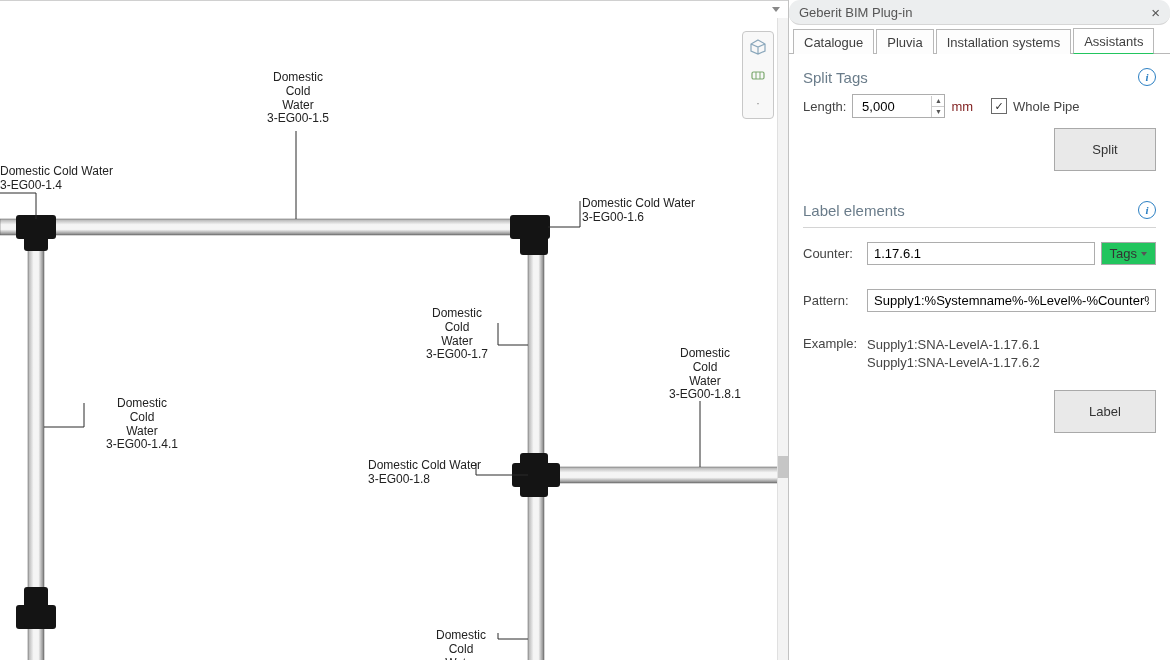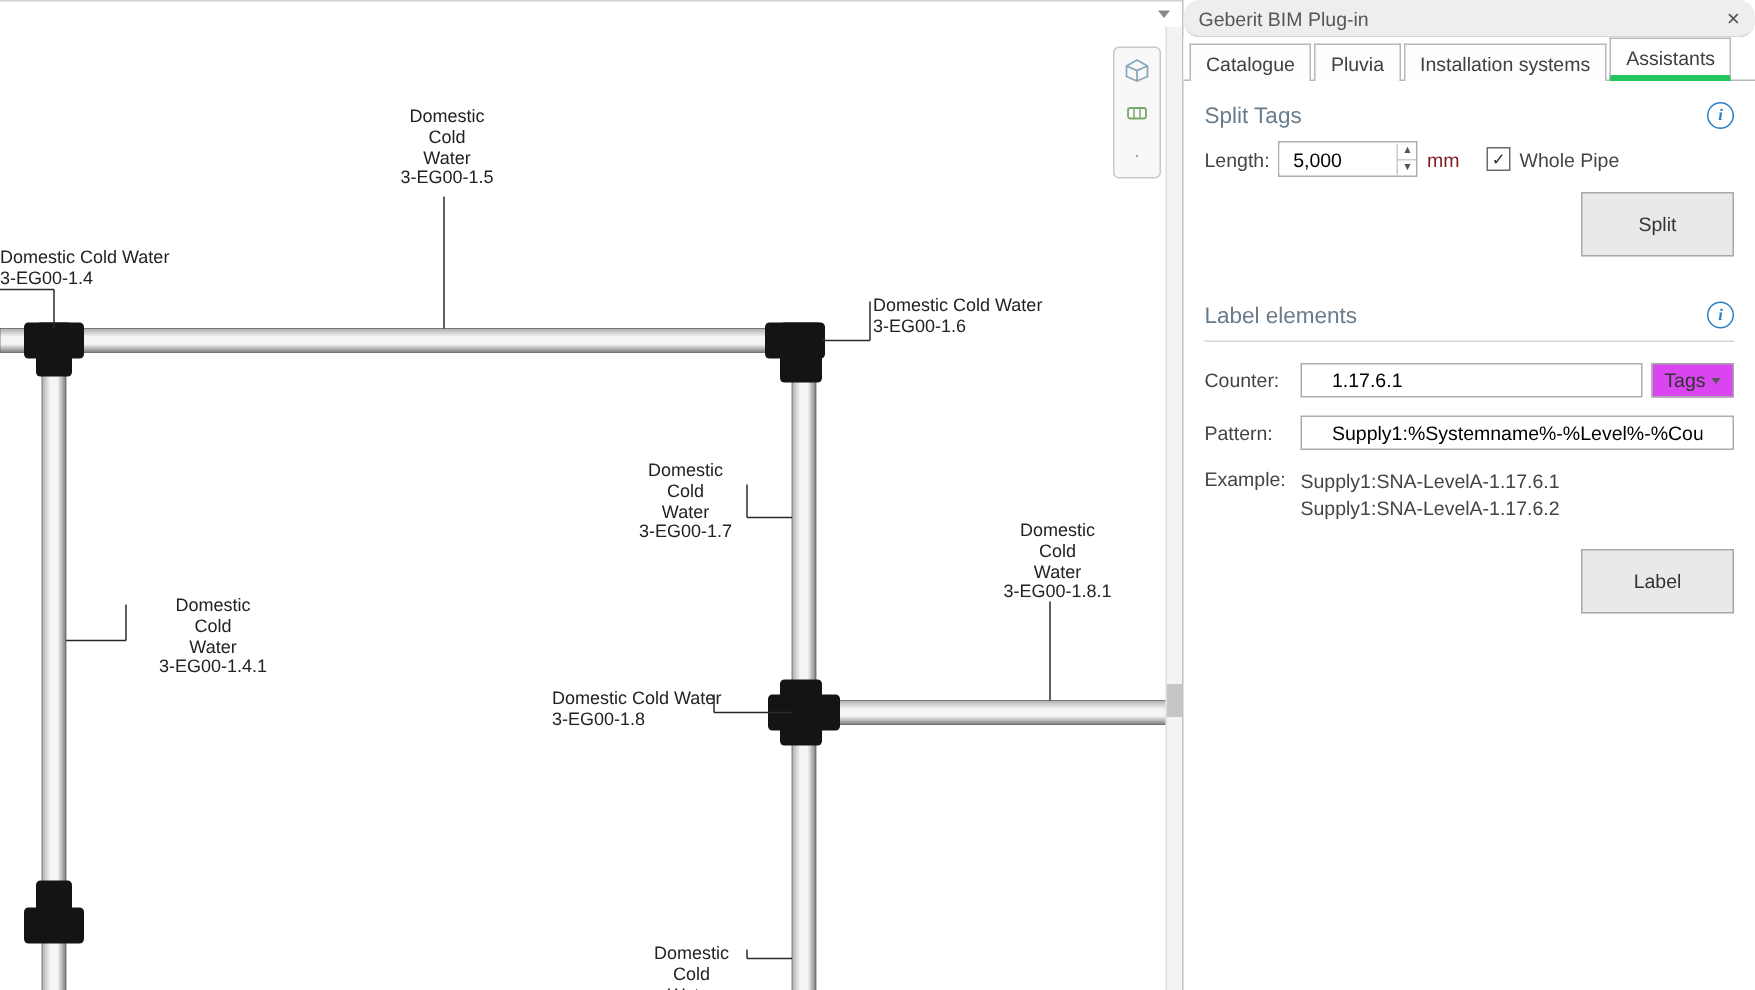--- a/index.html
+++ b/index.html
@@ -119,21 +119,21 @@
     margin-right: 2px;
     background: #fdfdfd;
     color:#404040;
     font-size: 13px;
     cursor:pointer;
     position:relative;
     top:1px;
   }
   .tab.active {
     background:#fff;
-    border-bottom: 4px solid #22c55e;
+    border-bottom: 1px solid #22c55e;
     font-weight: 500;
   }
 
   #panel-body {
     padding: 10px 14px 0 14px;
     flex: 1;
     overflow: hidden;
   }
   .section-head {
     display:flex;
@@ -221,33 +221,33 @@
 
   .divider {
     border-top: 1px solid #d4d4d4;
     margin: 8px 0 14px 0;
   }
 
   .form-row {
     display:flex;
     align-items:center;
     gap:6px;
-    margin-bottom:12px;
+    margin-bottom:24px;
   }
   .form-row .lbl { width: 58px; color:#444; }
   .form-row input[type=text] {
     flex:1;
     border:1px solid #adadad;
-    padding:3px 20px;
+    padding:3px 6px;
     font-size:13px;
     outline:none;
   }
   .tags-btn {
     padding: 3px 8px;
-    background:#d946ef;
+    background:#22c55e;
     border:1px solid #a9a9a9;
     cursor:pointer;
     font-size:13px;
     display:flex;
     align-items:center;
     gap:4px;
   }
   .tags-btn .caret {
     width:0;height:0;
     border-left:3px solid transparent;

